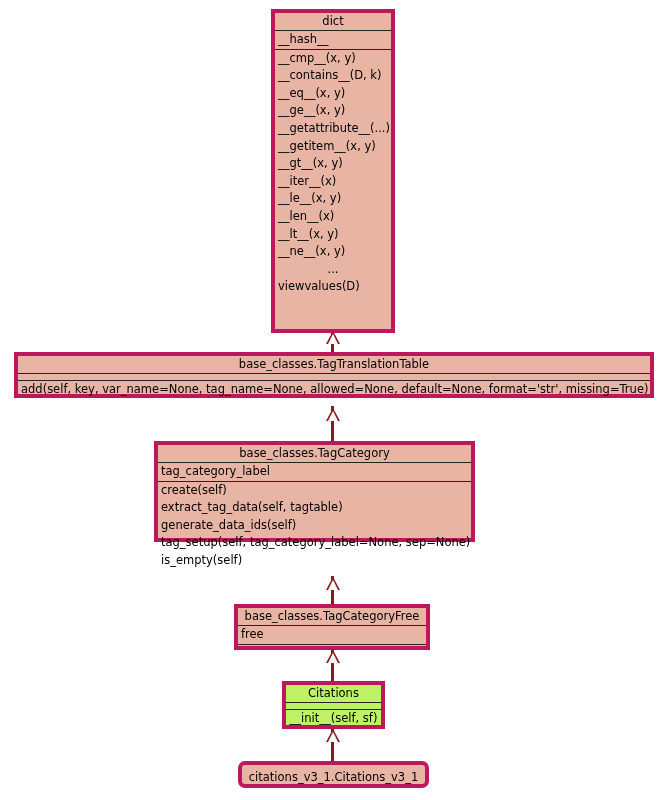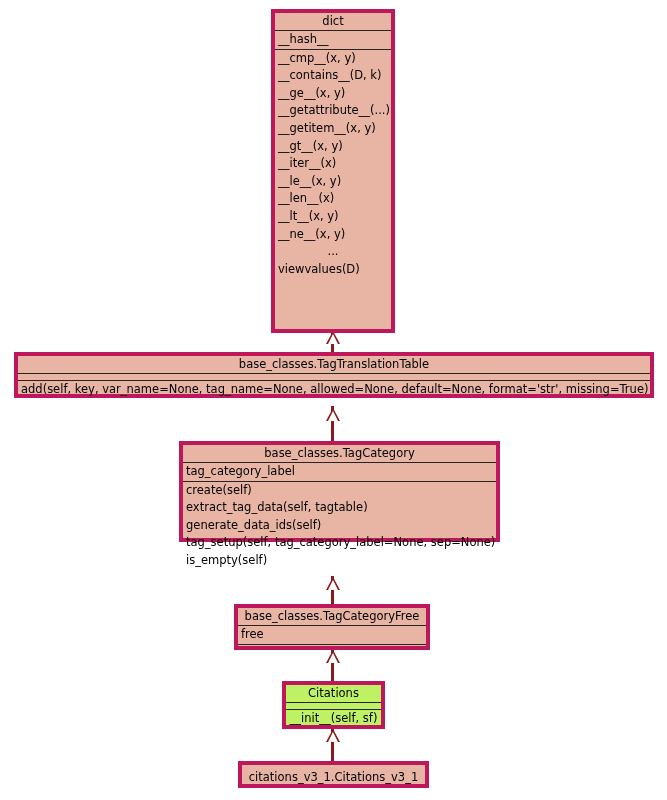--- a/index.html
+++ b/index.html
@@ -117,20 +117,21 @@
   <div class="uml-box" style="left:271px; top:9px; width:124px; height:324px;">
     <div class="compartment">
       <div class="title-row">dict</div>
     </div>
     <div class="compartment">
       <div class="row">__hash__</div>
     </div>
     <div class="compartment">
       <div class="row">__cmp__(x, y)</div>
       <div class="row">__contains__(D, k)</div>
+      <div class="row">__eq__(x, y)</div>
       <div class="row">__ge__(x, y)</div>
       <div class="row">__getattribute__(...)</div>
       <div class="row">__getitem__(x, y)</div>
       <div class="row">__gt__(x, y)</div>
       <div class="row">__iter__(x)</div>
       <div class="row">__le__(x, y)</div>
       <div class="row">__len__(x)</div>
       <div class="row">__lt__(x, y)</div>
       <div class="row">__ne__(x, y)</div>
       <div class="row center">...</div>
@@ -141,21 +142,21 @@
   <div class="uml-box" style="left:14px; top:352px; width:640px; height:46px;">
     <div class="compartment">
       <div class="title-row">base_classes.TagTranslationTable</div>
     </div>
     <div class="compartment empty-compartment"></div>
     <div class="compartment">
       <div class="row">add(self, key, var_name=None, tag_name=None, allowed=None, default=None, format='str', missing=True)</div>
     </div>
   </div>
 
-  <div class="uml-box" style="left:179px; top:441px; width:321px; height:101px;">
+  <div class="uml-box" style="left:154px; top:441px; width:321px; height:101px;">
     <div class="compartment">
       <div class="title-row">base_classes.TagCategory</div>
     </div>
     <div class="compartment">
       <div class="row">tag_category_label</div>
     </div>
     <div class="compartment">
       <div class="row">create(self)</div>
       <div class="row">extract_tag_data(self, tagtable)</div>
       <div class="row">generate_data_ids(self)</div>
@@ -177,19 +178,19 @@
   <div class="uml-box pale" style="left:282px; top:681px; width:103px; height:48px;">
     <div class="compartment">
       <div class="title-row">Citations</div>
     </div>
     <div class="compartment empty-compartment"></div>
     <div class="compartment">
       <div class="row center">__init__(self, sf)</div>
     </div>
   </div>
 
-  <div class="uml-box" style="left:238px; top:761px; width:191px; height:27px;">
+  <div class="uml-box" style="left:238px; top:761px; width:191px; height:27px;border-radius:7px;">
     <div class="compartment">
       <div class="title-row" style="line-height:25px; height:25px;">citations_v3_1.Citations_v3_1</div>
     </div>
   </div>
 
 </div>
 
 </body></html>

